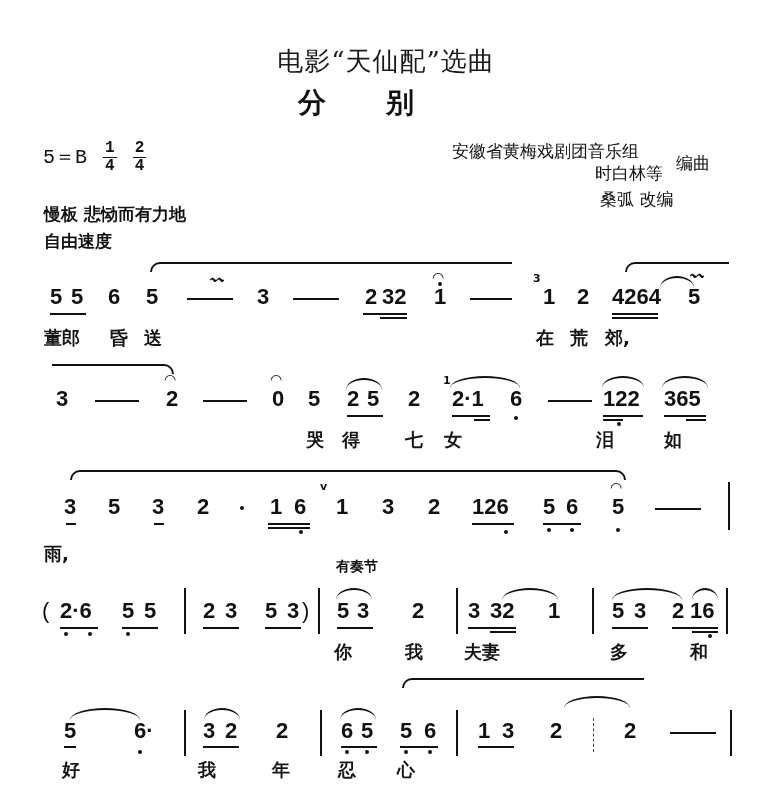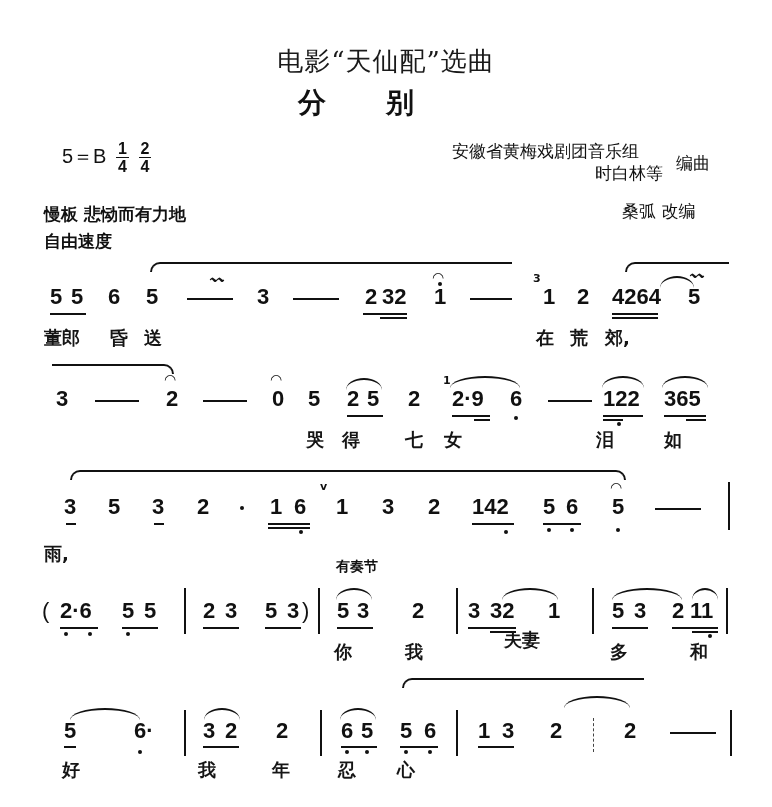--- a/index.html
+++ b/index.html
@@ -1,20 +1,20 @@
 <!DOCTYPE html>
 <html><head>
 <meta charset="utf-8">
 <style>
   html, body { margin: 0; padding: 0; background: #ffffff; }
   body { width: 772px; height: 807px; position: relative; overflow: hidden; color: #111; font-family: "DejaVu Sans", sans-serif; }
   .abs { position: absolute; }
   .title-sub { left: 0; width: 772px; top: 44px; text-align: center; font-family: "DejaVu Serif", serif; font-size: 26px; letter-spacing: 1px; color: #1a1a1a; }
   .title-main { left: 0; width: 772px; top: 84px; text-align: center; font-family: "DejaVu Sans", sans-serif; font-weight: bold; font-size: 28px; letter-spacing: 60px; color: #111; }
-  .key { left: 62px; top: 140px; font-family: Liberation Sans, sans-serif; font-size: 20px; }
+  .key { left: 43px; top: 140px; font-family: Liberation Mono, monospace; font-size: 20px; }
   .frac { display: inline-block; vertical-align: middle; text-align: center; font-weight: bold; font-size: 16px; line-height: 17px; margin-left: 4px; }
   .frac span { display: block; }
   .frac .num { border-bottom: 1.5px solid #111; padding: 0 2px; }
   .credit { font-family: "DejaVu Sans", sans-serif; font-size: 17px; color: #111; }
   .tempo { font-size: 17px; font-weight: bold; }
   .row { position: absolute; left: 0; width: 772px; }
   .n { position: absolute; font-family: "Liberation Sans", sans-serif; font-weight: bold; font-size: 22px; line-height: 22px; }
   .dash { position: absolute; height: 2px; background: #111; }
   .ul { position: absolute; height: 1.5px; background: #111; }
   .dot { position: absolute; width: 4px; height: 4px; border-radius: 50%; background: #111; }
@@ -34,21 +34,21 @@
 
 <div class="abs key">
   <span>5＝B</span>
   <span class="frac"><span class="num">1</span><span>4</span></span>
   <span class="frac"><span class="num">2</span><span>4</span></span>
 </div>
 
 <div class="abs credit" style="left:452px;top:140px;">安徽省黄梅戏剧团音乐组</div>
 <div class="abs credit" style="left:595px;top:162px;">时白林等</div>
 <div class="abs credit" style="left:676px;top:152px;">编曲</div>
-<div class="abs credit" style="left:622px;top:188px;margin-top:12px;">桑弧  改编</div>
+<div class="abs credit" style="left:600px;top:188px;">桑弧  改编</div>
 
 <div class="abs tempo" style="left:44px;top:203px;">慢板   悲恸而有力地</div>
 <div class="abs tempo" style="left:44px;top:230px;">自由速度</div>
 
 <div class="row" style="top:258px;height:100px;">
   <div class="brk" style="left:150px;top:4px;width:360px;border-left:2px solid #111;border-top-left-radius:10px;height:8px;"></div>
   <div class="brk" style="left:625px;top:4px;width:102px;border-left:2px solid #111;border-top-left-radius:10px;height:8px;"></div>
   <div class="n" style="left:50px;top:28px;">5</div>
   <div class="n" style="left:71px;top:28px;">5</div>
   <div class="ul" style="left:50px;top:55px;width:36px;"></div>
@@ -93,21 +93,21 @@
   <div class="ferm" style="left:270px;top:12px;">◠</div>
   <div class="n" style="left:272px;top:28px;">0</div>
   <div class="n" style="left:308px;top:28px;">5</div>
   <div class="arc" style="left:346px;top:18px;width:36px;"></div>
   <div class="n" style="left:347px;top:28px;">2</div>
   <div class="n" style="left:367px;top:28px;">5</div>
   <div class="ul" style="left:347px;top:55px;width:36px;"></div>
   <div class="n" style="left:408px;top:28px;">2</div>
   <div class="small" style="left:443px;top:14px;">1</div>
   <div class="arc" style="left:450px;top:16px;width:70px;"></div>
-  <div class="n" style="left:452px;top:28px;">2·9</div>
+  <div class="n" style="left:452px;top:28px;">2·1</div>
   <div class="ul" style="left:452px;top:55px;width:38px;"></div>
   <div class="ul" style="left:474px;top:59px;width:16px;"></div>
   <div class="n" style="left:510px;top:28px;">6</div>
   <div class="dot" style="left:514px;top:56px;"></div>
   <div class="dash" style="left:548px;top:40px;width:44px;"></div>
   <div class="arc" style="left:602px;top:16px;width:42px;"></div>
   <div class="n" style="left:603px;top:28px;">122</div>
   <div class="ul" style="left:603px;top:55px;width:40px;"></div>
   <div class="ul" style="left:603px;top:59px;width:20px;"></div>
   <div class="dot" style="left:617px;top:62px;"></div>
@@ -134,21 +134,21 @@
   <div class="n" style="left:197px;top:30px;">2</div>
   <div class="dot" style="left:240px;top:40px;"></div>
   <div class="n" style="left:270px;top:30px;">1</div>
   <div class="n" style="left:294px;top:30px;">6</div>
   <div class="ul" style="left:268px;top:57px;width:42px;"></div>
   <div class="ul" style="left:268px;top:61px;width:42px;"></div>
   <div class="dot" style="left:299px;top:64px;"></div>
   <div class="n" style="left:336px;top:30px;">1</div>
   <div class="n" style="left:382px;top:30px;">3</div>
   <div class="n" style="left:428px;top:30px;">2</div>
-  <div class="n" style="left:472px;top:30px;">142</div>
+  <div class="n" style="left:472px;top:30px;">126</div>
   <div class="ul" style="left:472px;top:57px;width:42px;"></div>
   <div class="dot" style="left:504px;top:64px;"></div>
   <div class="n" style="left:543px;top:30px;">5</div>
   <div class="n" style="left:566px;top:30px;">6</div>
   <div class="ul" style="left:543px;top:57px;width:38px;"></div>
   <div class="dot" style="left:547px;top:62px;"></div>
   <div class="dot" style="left:570px;top:62px;"></div>
   <div class="ferm" style="left:610px;top:14px;">◠</div>
   <div class="n" style="left:612px;top:30px;">5</div>
   <div class="dot" style="left:616px;top:62px;"></div>
@@ -189,28 +189,28 @@
   <div class="ul" style="left:468px;top:49px;width:48px;"></div>
   <div class="ul" style="left:490px;top:53px;width:26px;"></div>
   <div class="n" style="left:548px;top:22px;">1</div>
   <div class="bar" style="left:592px;top:10px;height:46px;"></div>
   <div class="arc" style="left:612px;top:10px;width:70px;"></div>
   <div class="n" style="left:612px;top:22px;">5</div>
   <div class="n" style="left:634px;top:22px;">3</div>
   <div class="ul" style="left:612px;top:49px;width:36px;"></div>
   <div class="n" style="left:672px;top:22px;">2</div>
   <div class="arc" style="left:692px;top:10px;width:26px;"></div>
-  <div class="n" style="left:690px;top:22px;">11</div>
+  <div class="n" style="left:690px;top:22px;">16</div>
   <div class="ul" style="left:672px;top:49px;width:46px;"></div>
   <div class="ul" style="left:692px;top:53px;width:26px;"></div>
   <div class="dot" style="left:708px;top:56px;"></div>
   <div class="bar" style="left:726px;top:10px;height:46px;"></div>
   <div class="ly" style="left:334px;top:62px;">你</div>
   <div class="ly" style="left:405px;top:62px;">我</div>
-  <div class="ly" style="left:464px;top:50px;margin-left:40px;">夫妻</div>
+  <div class="ly" style="left:464px;top:62px;">夫妻</div>
   <div class="ly" style="left:610px;top:62px;">多</div>
   <div class="ly" style="left:690px;top:62px;">和</div>
 </div>
 
 <div class="row" style="top:670px;height:137px;">
   <div class="brk" style="left:402px;top:8px;width:240px;border-left:2px solid #111;border-top-left-radius:10px;height:8px;"></div>
   <div class="arc" style="left:70px;top:38px;width:70px;"></div>
   <div class="n" style="left:64px;top:50px;">5</div>
   <div class="ul" style="left:64px;top:76px;width:12px;"></div>
   <div class="n" style="left:134px;top:50px;">6·</div>

